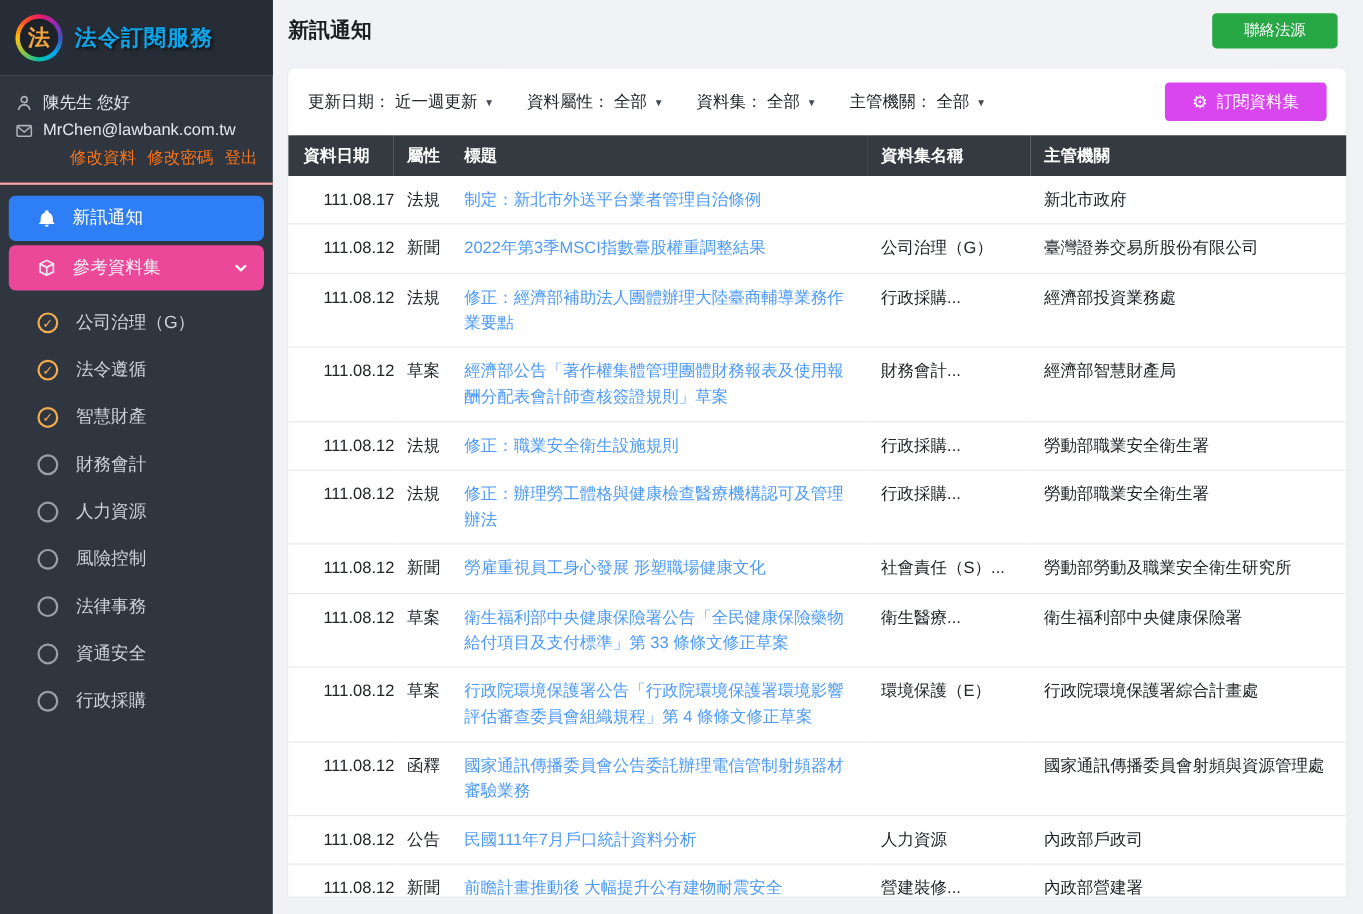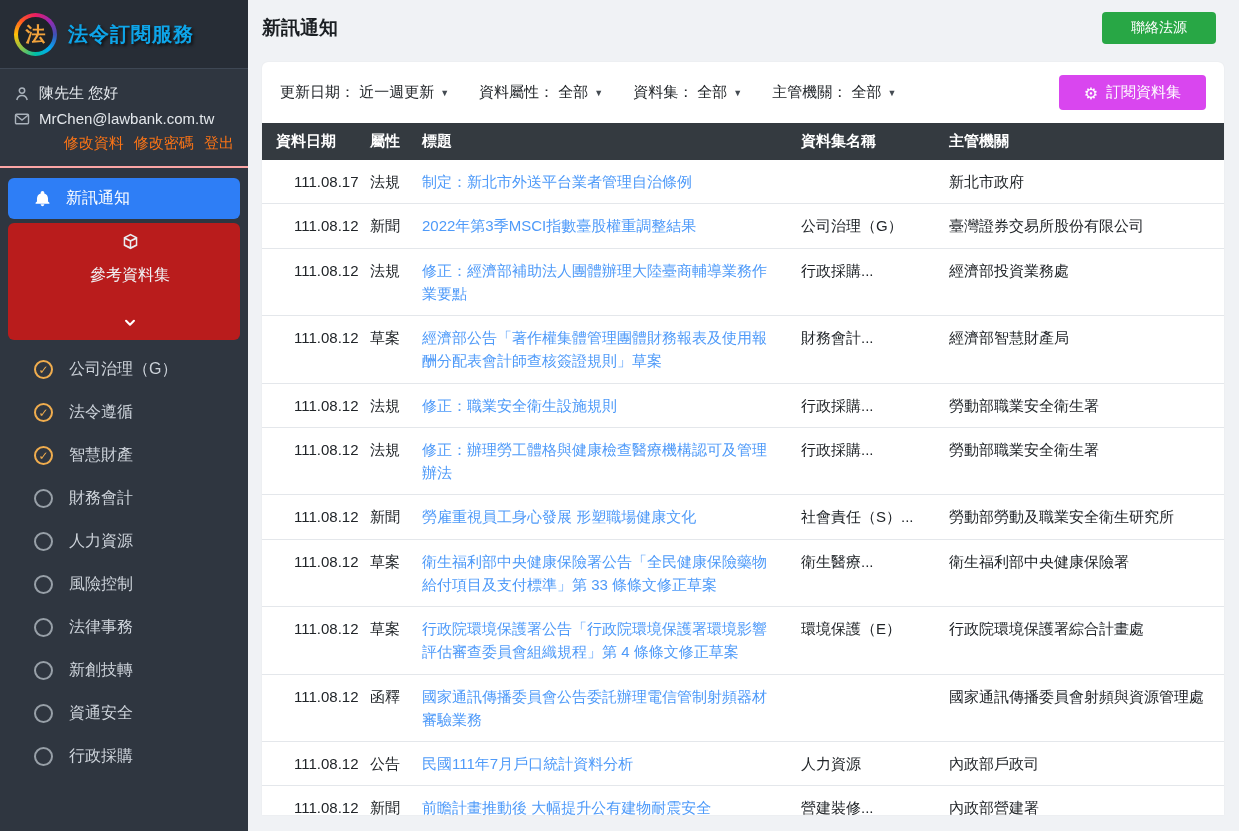--- a/index.html
+++ b/index.html
@@ -43,21 +43,21 @@
   .user-line { display: flex; align-items: center; gap: 9px; margin-bottom: 7px; color: #e4e8ec; white-space: nowrap; }
   .user-links { text-align: right; margin-top: 4px; }
   .user-links a { color: #f97316; text-decoration: none; margin-left: 6px; font-size: 15px; }
   .menu { padding: 10px 8px 0 8px; }
   .menu-item {
     display: flex; align-items: center; gap: 15px;
     padding: 10px 14px 10px 26px; border-radius: 6px;
     font-size: 16px; cursor: pointer; white-space: nowrap;
   }
   .menu-item.active { background: #2e7ef6; color: #ffffff; }
-  .menu-item.group { background: #b91c1c; color: #f0f2f4; margin-top: 4px; flex-direction: column; }
+  .menu-item.group { background: #ec4899; color: #f0f2f4; margin-top: 4px; }
   .menu-item .grow { flex: 1; }
   .sub-list { padding: 8px 8px 0 8px; }
   .sub-item {
     display: flex; align-items: center; gap: 16px;
     padding: 11px 14px 11px 26px; font-size: 16px;
     color: #cdd3da; cursor: pointer; white-space: nowrap;
   }
   .circle {
     width: 19px; height: 19px; border-radius: 50%;
     border: 2px solid #98a0a8; flex: 0 0 19px;
@@ -207,24 +207,20 @@
       <span class="circle unchecked"></span>
       <span>風險控制</span>
     </div>
 
     <div class="sub-item">
       <span class="circle unchecked"></span>
       <span>法律事務</span>
     </div>
 
 
-    <div class="sub-item">
-      <span class="circle unchecked"></span>
-      <span>新創技轉</span>
-    </div>
 
     <div class="sub-item">
       <span class="circle unchecked"></span>
       <span>資通安全</span>
     </div>
 
     <div class="sub-item">
       <span class="circle unchecked"></span>
       <span>行政採購</span>
     </div>

